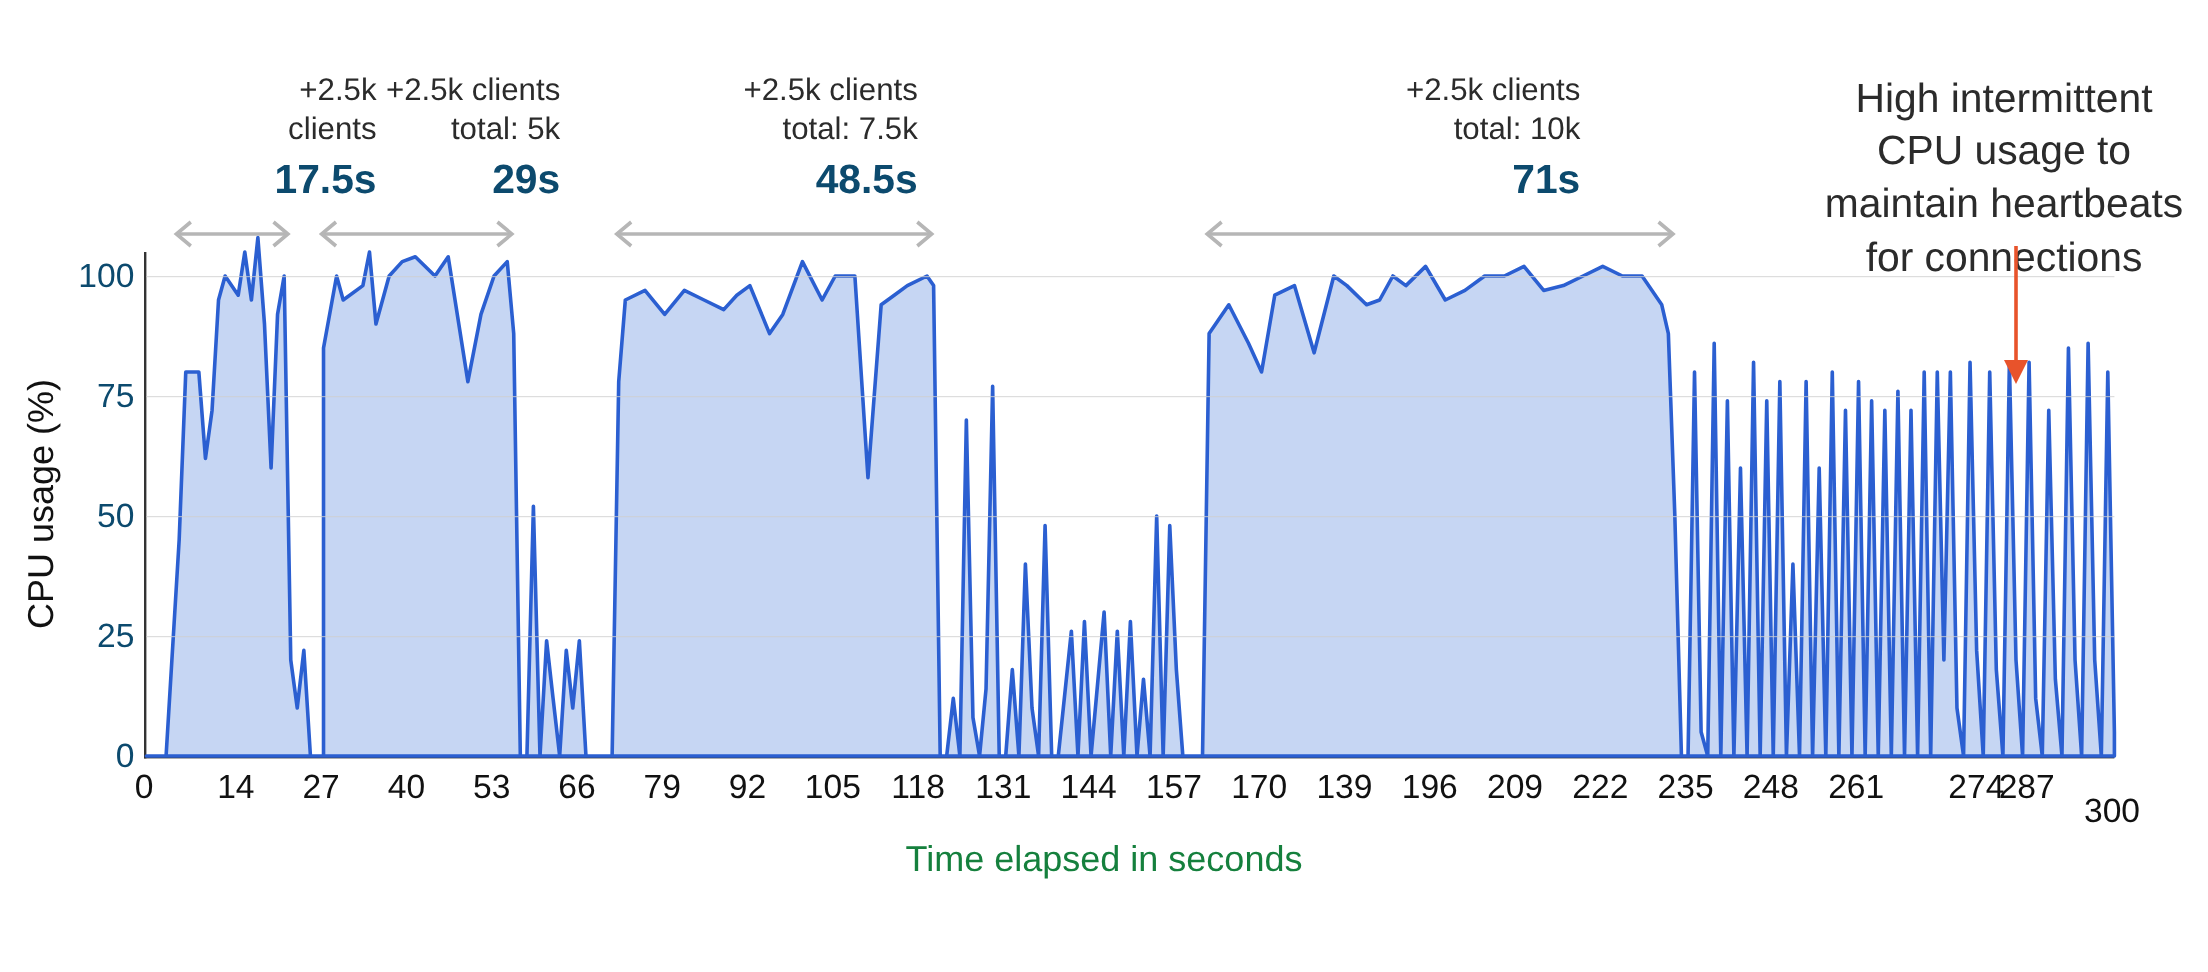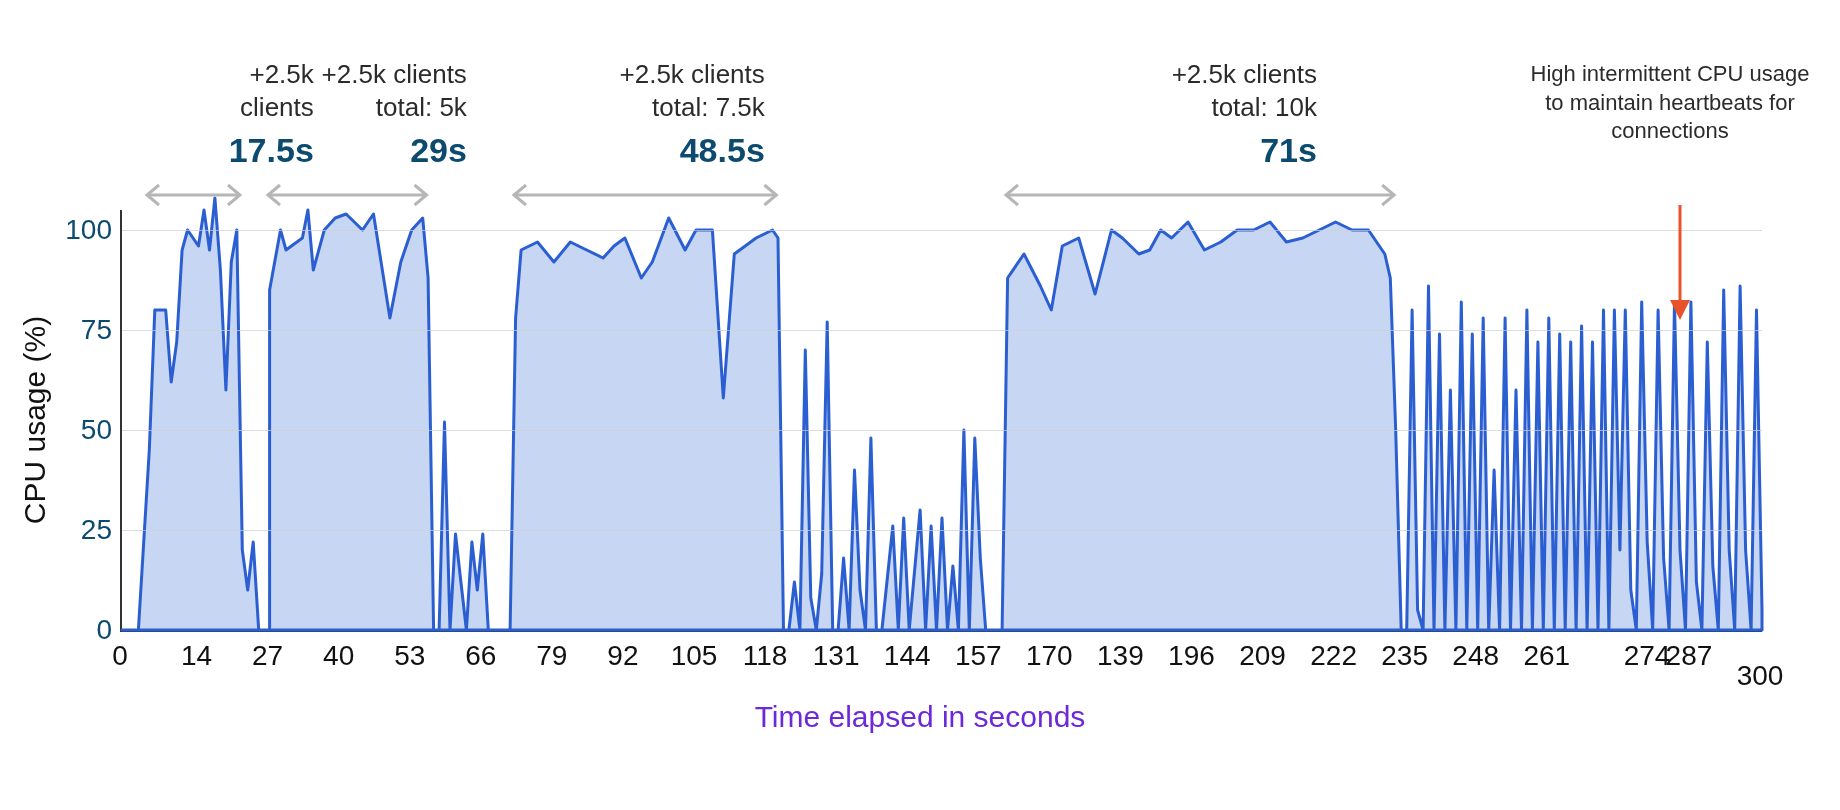--- a/index.html
+++ b/index.html
@@ -2,26 +2,26 @@
 <html><head>
 <meta charset="utf-8">
 <style>
   html,body{margin:0;padding:0;width:1840px;height:810px;background:#fff;font-family:-apple-system,BlinkMacSystemFont,"Segoe UI",Arial,sans-serif;color:#1a1a1a;}
   .stage{position:relative;width:1840px;height:810px;}
   .plot{position:absolute;left:120px;top:210px;width:1640px;height:420px;border-left:2px solid #333;border-bottom:2px solid #333;background:#fff;}
   .grid{position:absolute;left:0;width:100%;height:1px;background:#cfcfcf;opacity:.7;}
   .ytick{position:absolute;right:1728px;transform:translateY(-50%);font-size:28px;color:#0c4a6e;text-align:right;width:60px;}
   .xtick{position:absolute;top:640px;transform:translateX(-50%);font-size:28px;color:#111;text-align:center;}
   .ylab{position:absolute;left:18px;top:420px;transform:rotate(-90deg) translate(-50%,0);transform-origin:left top;font-size:30px;color:#111;}
-  .xlab{position:absolute;left:0;right:0;top:700px;text-align:center;font-size:30px;color:#6d28d9;}
+  .xlab{position:absolute;left:0;right:0;top:700px;text-align:center;font-size:30px;color:#15803d;}
   svg.area{position:absolute;left:0;top:0;width:100%;height:100%;overflow:visible;}
   .ann{position:absolute;text-align:right;font-size:26px;color:#2b2b2b;line-height:1.25;white-space:pre;}
   .ann .dur{display:block;font-weight:700;font-size:34px;margin-top:6px;color:#0c4a6e;}
   .arrow{position:absolute;}
-  .note{position:absolute;left:1520px;top:60px;width:300px;text-align:center;font-size:22px;color:#2b2b2b;line-height:1.3;}
+  .note{position:absolute;left:1520px;top:60px;width:300px;text-align:center;font-size:34px;color:#2b2b2b;line-height:1.3;}
   .ptr{position:absolute;left:1660px;top:205px;}
 </style>
 </head>
 <body>
 
 <div class="stage">
 
   <div class="ylab">CPU usage (%)</div>
 
   <div class="plot">

